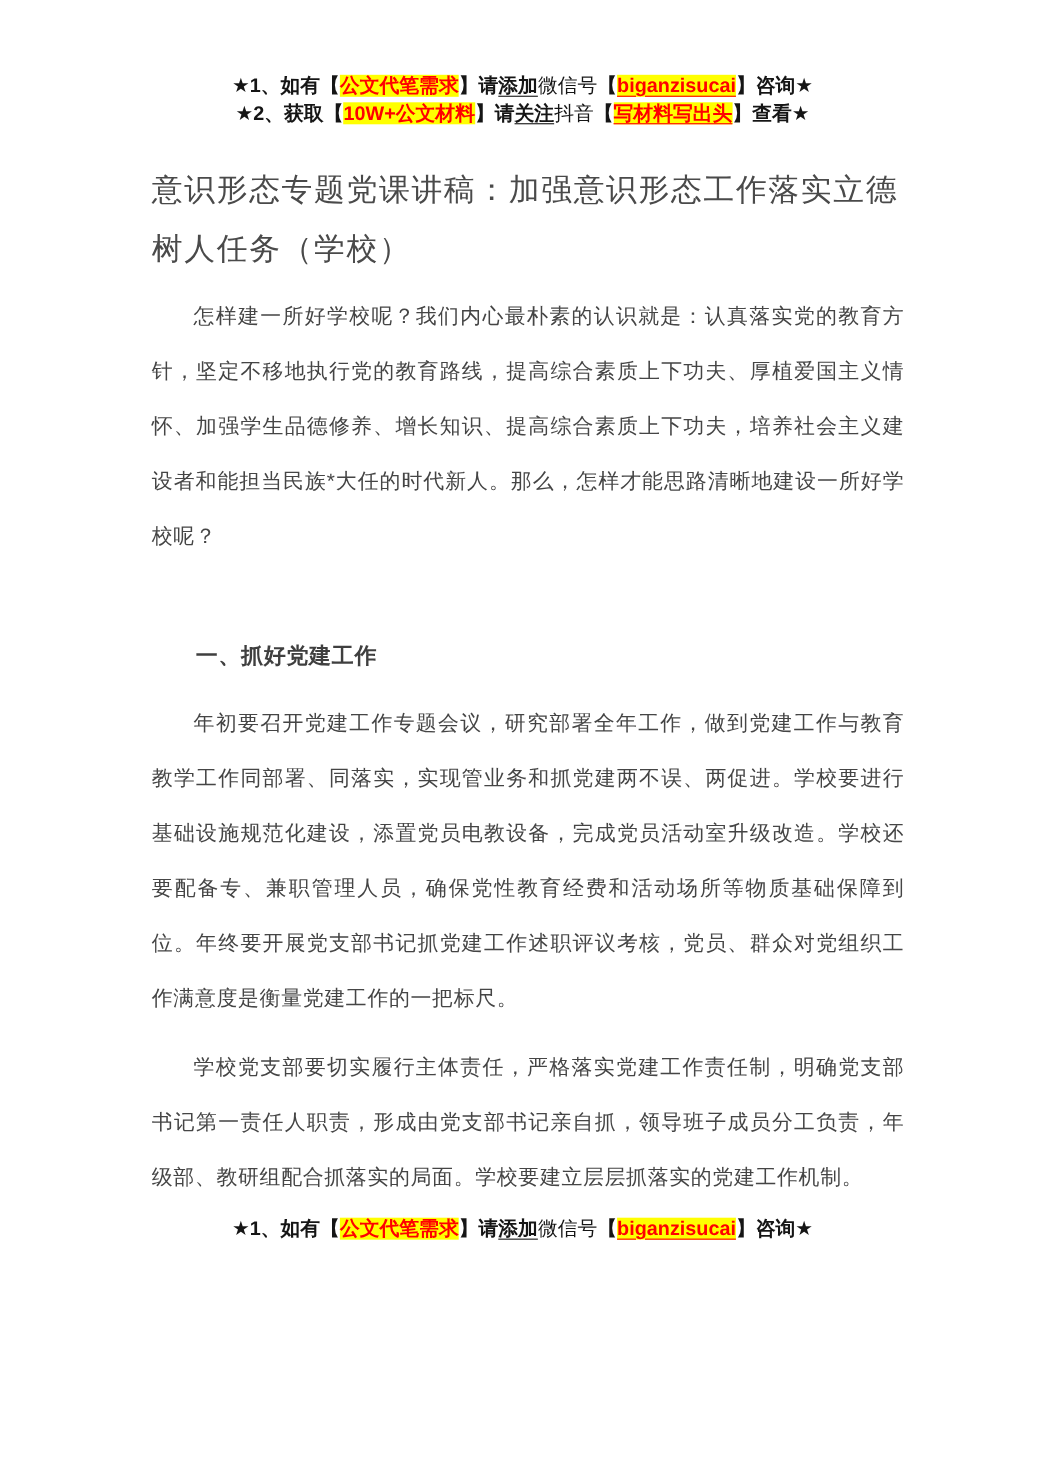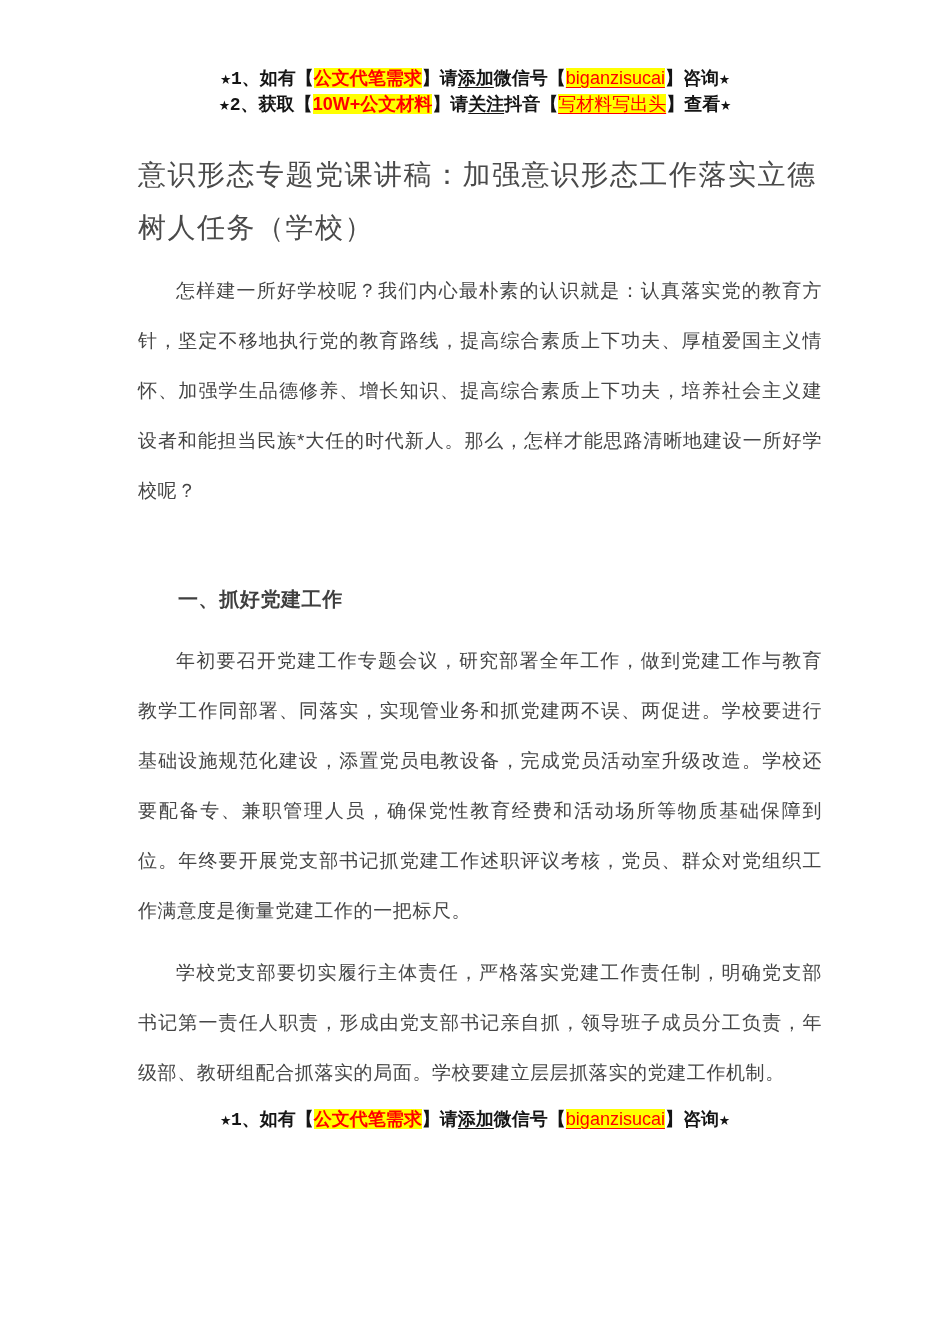--- a/index.html
+++ b/index.html
@@ -19,30 +19,30 @@
   }
   
   .promo {
     text-align: center;
     font-size: 18px;
     line-height: 25px;
     color: #151515;
   }
   .promo-top { padding-top: 66px; }
   .promo-bottom { margin-top: 9px; }
-  .seg-bold { font-weight: bold; font-family: Liberation Mono, monospace; }
+  .seg-bold { font-weight: bold; }
   .seg-bold_underline { font-weight: bold; text-decoration: underline; text-underline-offset: 3px; }
-  .seg-normal { font-weight: bold; }
+  .seg-normal { font-weight: normal; }
   .seg-highlight {
     font-weight: bold;
     color: var(--accent-red, #ff0000);
     background: var(--highlight-yellow, #ffff00);
   }
   .seg-highlight_underline {
-    font-weight: normal;
+    font-weight: bold;
     color: var(--accent-red, #ff0000);
     background: var(--highlight-yellow, #ffff00);
     text-decoration: underline;
     text-underline-offset: 3px;
   }
   
   .doc-title {
     margin: 30px 128px 0 138px;
     font-size: 28px;
     line-height: 53px;

